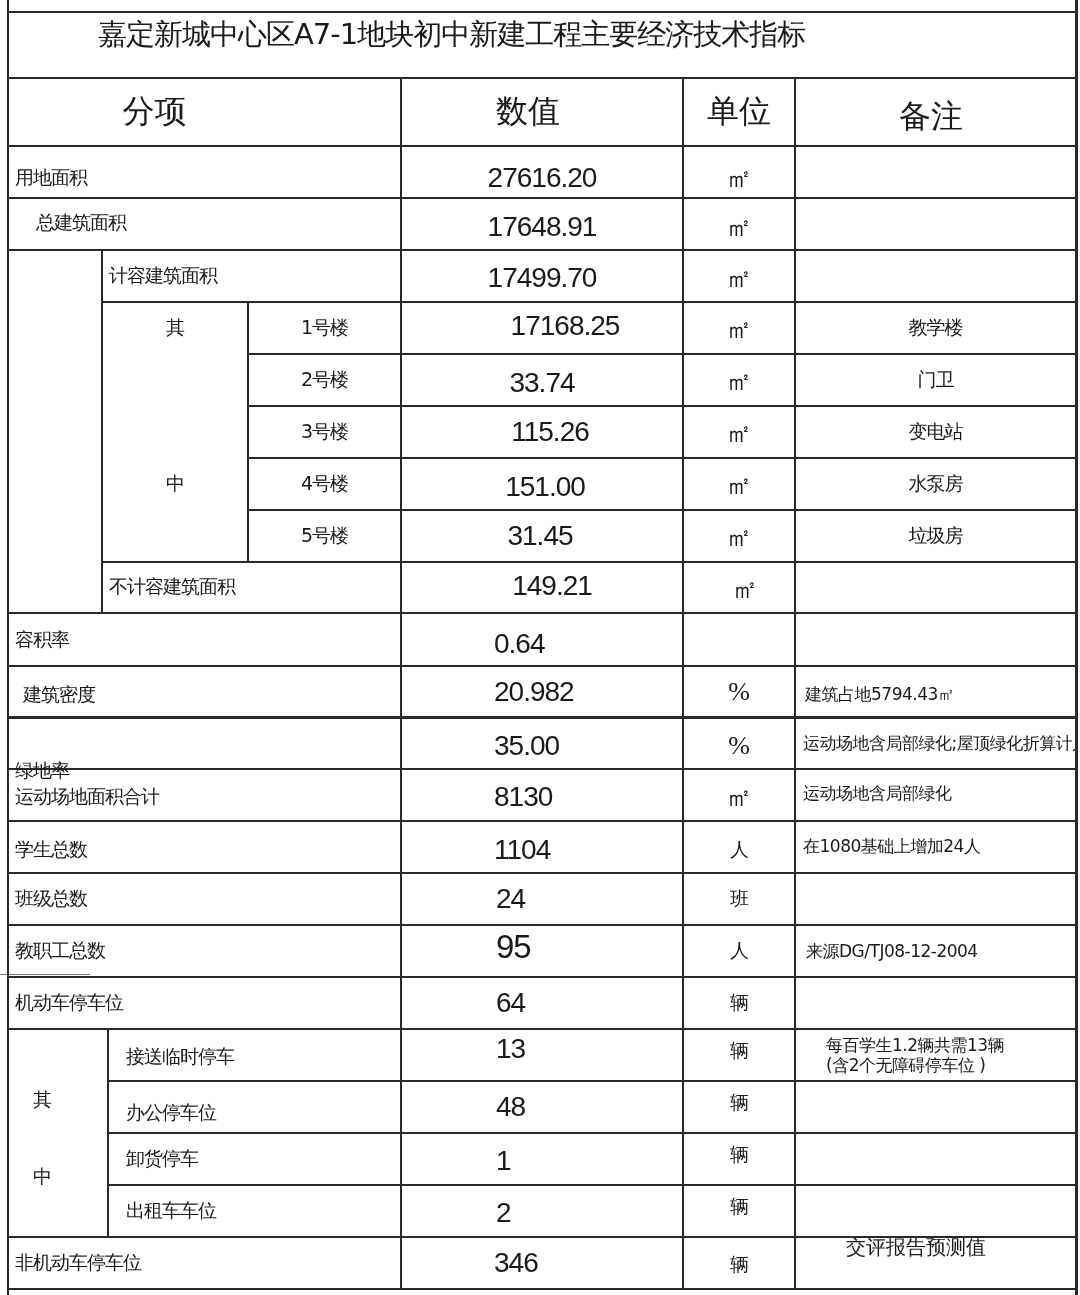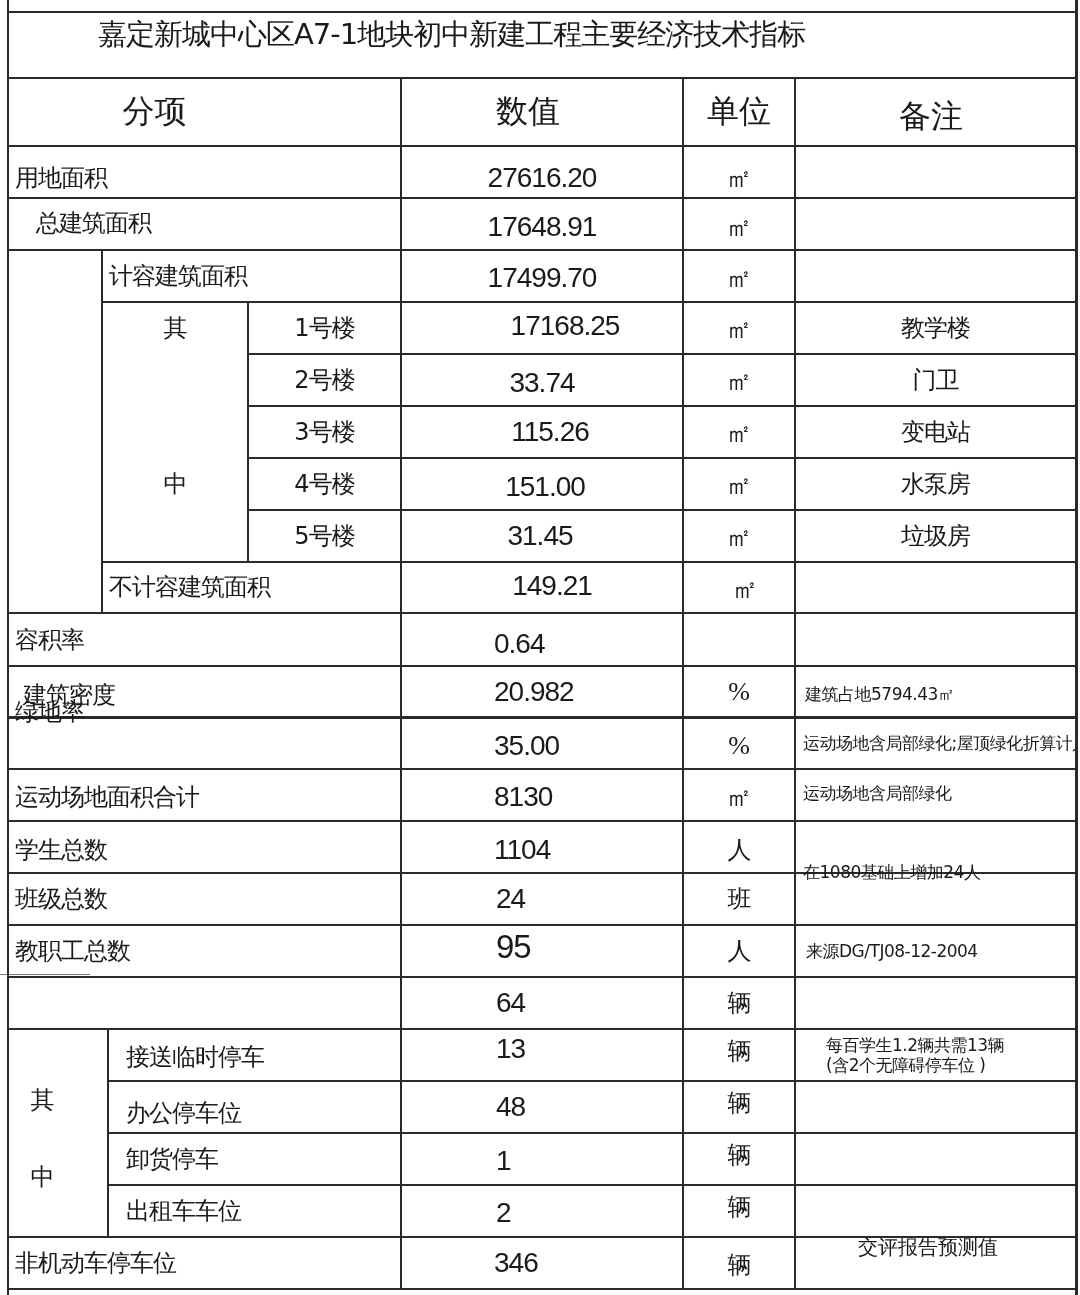--- a/index.html
+++ b/index.html
@@ -7,21 +7,21 @@
          font-family: "DejaVu Sans", "Liberation Sans", sans-serif; color: #1a1a1a; }
   .sheet { position: absolute; left: 0; top: 0; width: 1080px; height: 1295px; }
   .hline { position: absolute; height: 2px; background: #2a2a2a; }
   .vline { position: absolute; width: 2px; background: #2a2a2a; }
   .cell { position: absolute; display: flex; align-items: center; box-sizing: border-box;
           white-space: nowrap; overflow: hidden; }
   .c { justify-content: center; }
   .l { justify-content: flex-start; padding-left: 6px; }
   .title { font-size: 29px; letter-spacing: -1px; }
   .hdr { font-size: 32px; }
-  .lbl { font-size: 24px; letter-spacing: -1px; }
+  .lbl { font-size: 19px; letter-spacing: -1px; }
   .num { font-size: 28px; letter-spacing: -1px; font-family: "Liberation Sans", sans-serif; }
   .unit { font-size: 26px; font-family: "Liberation Serif", serif; }
   .note { font-size: 17px; letter-spacing: -0.5px; }
   .note2 { font-size: 20px; }
   .multiline { flex-direction: column; align-items: flex-start; justify-content: center; line-height: 20px; }
 </style>
 </head>
 <body>
 
 <div class="sheet">
@@ -114,44 +114,45 @@
   <div class="cell c unit" style="left:690px;top:566px;width:110px;height:46px;">㎡</div>
 
   <div class="cell l lbl" style="left:9px;top:614px;width:390px;height:51px;">容积率</div>
   <div class="cell l num" style="left:488px;top:618px;width:190px;height:51px;">0.64</div>
 
   <div class="cell l lbl" style="left:9px;top:671px;width:379px;height:48px;margin-left:8px;">建筑密度</div>
   <div class="cell l num" style="left:488px;top:667px;width:190px;height:49px;">20.982</div>
   <div class="cell c unit" style="left:684px;top:667px;width:110px;height:49px;">%</div>
   <div class="cell l note" style="left:799px;top:670px;width:276px;height:49px;">建筑占地5794.43㎡</div>
 
-  <div class="cell l lbl" style="left:9px;top:687px;width:390px;height:50px;">绿地率</div>
+  <div class="cell l lbl" style="left:9px;top:746px;width:390px;height:50px;">绿地率</div>
   <div class="cell l num" style="left:488px;top:722px;width:190px;height:48px;">35.00</div>
   <div class="cell c unit" style="left:684px;top:722px;width:110px;height:48px;">%</div>
   <div class="cell l note" style="left:797px;top:719px;width:278px;height:48px;">运动场地含局部绿化;屋顶绿化折算计入</div>
 
   <div class="cell l lbl" style="left:9px;top:772px;width:390px;height:50px;">运动场地面积合计</div>
   <div class="cell l num" style="left:488px;top:772px;width:190px;height:50px;">8130</div>
   <div class="cell c unit" style="left:684px;top:772px;width:110px;height:50px;">㎡</div>
   <div class="cell l note" style="left:797px;top:768px;width:278px;height:50px;">运动场地含局部绿化</div>
 
   <div class="cell l lbl" style="left:9px;top:825px;width:390px;height:50px;">学生总数</div>
   <div class="cell l num" style="left:488px;top:825px;width:190px;height:50px;">1104</div>
   <div class="cell c lbl" style="left:684px;top:825px;width:110px;height:50px;">人</div>
-  <div class="cell l note" style="left:797px;top:822px;width:278px;height:48px;margin-top:26px;">在1080基础上增加24人</div>
+  <div class="cell l note" style="left:797px;top:822px;width:278px;height:48px;">在1080基础上增加24人</div>
 
   <div class="cell l lbl" style="left:9px;top:874px;width:390px;height:50px;">班级总数</div>
   <div class="cell l num" style="left:490px;top:874px;width:190px;height:50px;">24</div>
   <div class="cell c lbl" style="left:684px;top:874px;width:110px;height:50px;">班</div>
 
   <div class="cell l lbl" style="left:9px;top:926px;width:390px;height:50px;">教职工总数</div>
   <div class="cell l num" style="left:490px;top:922px;width:190px;height:50px;font-size:33px;">95</div>
   <div class="cell c lbl" style="left:684px;top:926px;width:110px;height:50px;">人</div>
   <div class="cell l note" style="left:800px;top:926px;width:275px;height:50px;">来源DG/TJ08-12-2004</div>
 
+  <div class="cell l lbl" style="left:9px;top:978px;width:390px;height:50px;">机动车停车位</div>
   <div class="cell l num" style="left:490px;top:978px;width:190px;height:50px;">64</div>
   <div class="cell c lbl" style="left:684px;top:978px;width:110px;height:50px;">辆</div>
 
   <div class="cell c lbl" style="left:9px;top:1075px;width:66px;height:50px;">其</div>
   <div class="cell c lbl" style="left:9px;top:1152px;width:66px;height:50px;">中</div>
 
   <div class="cell l lbl" style="left:120px;top:1032px;width:280px;height:50px;">接送临时停车</div>
   <div class="cell l num" style="left:490px;top:1026px;width:190px;height:46px;">13</div>
   <div class="cell c lbl" style="left:684px;top:1026px;width:110px;height:50px;">辆</div>
   <div class="cell l note multiline" style="left:803px;top:1030px;width:272px;height:50px;margin-left:17px;">
@@ -167,15 +168,15 @@
   <div class="cell l num" style="left:490px;top:1136px;width:190px;height:50px;">1</div>
   <div class="cell c lbl" style="left:684px;top:1130px;width:110px;height:50px;">辆</div>
 
   <div class="cell l lbl" style="left:120px;top:1186px;width:280px;height:50px;">出租车车位</div>
   <div class="cell l num" style="left:490px;top:1188px;width:190px;height:50px;">2</div>
   <div class="cell c lbl" style="left:684px;top:1182px;width:110px;height:50px;">辆</div>
 
   <div class="cell l lbl" style="left:9px;top:1238px;width:390px;height:50px;">非机动车停车位</div>
   <div class="cell l num" style="left:488px;top:1238px;width:190px;height:50px;">346</div>
   <div class="cell c lbl" style="left:684px;top:1240px;width:110px;height:50px;">辆</div>
-  <div class="cell c note2" style="left:796px;top:1222px;width:240px;height:50px;margin-left:12px;">交评报告预测值</div>
+  <div class="cell c note2" style="left:796px;top:1222px;width:240px;height:50px;">交评报告预测值</div>
 
 </div>
 
 </body></html>

